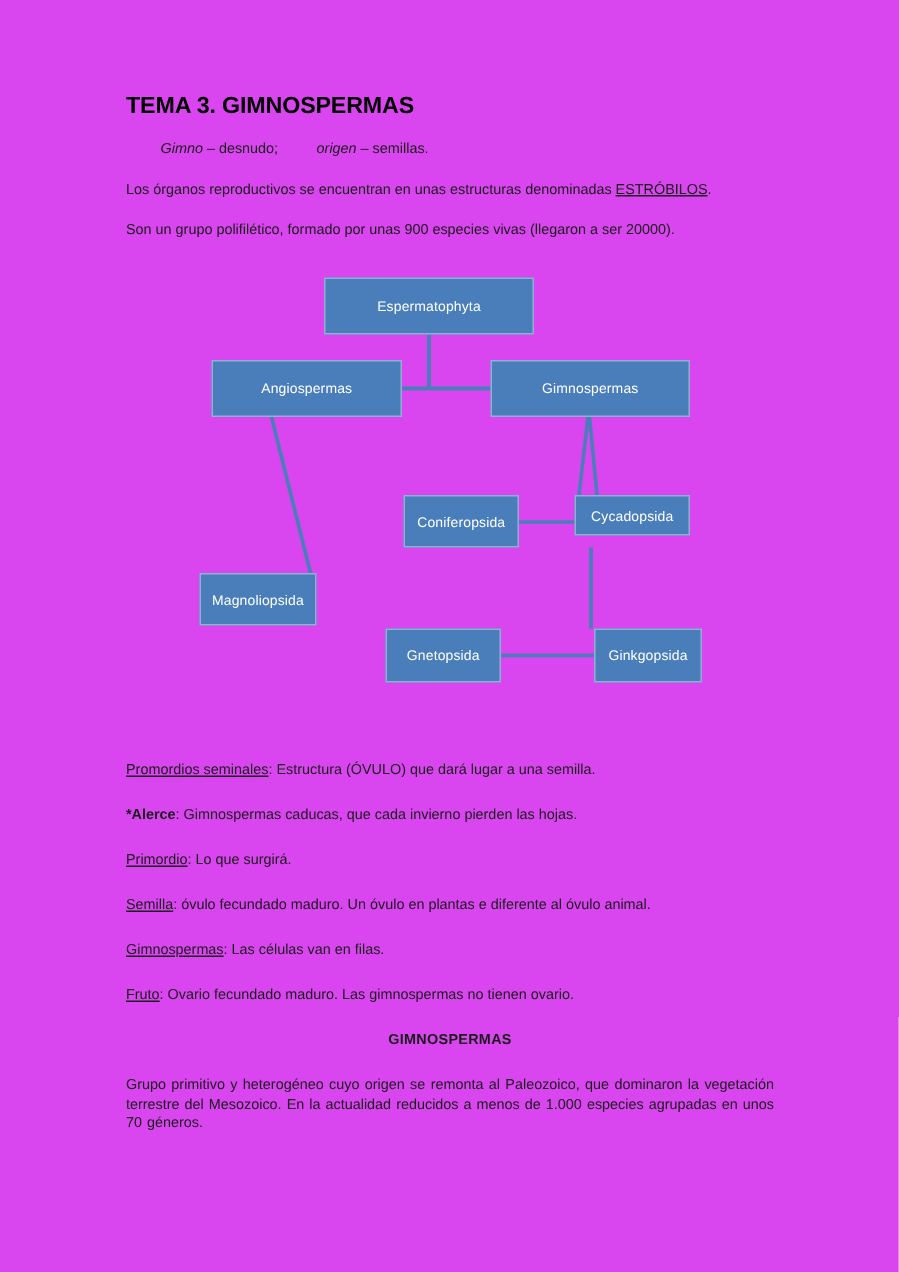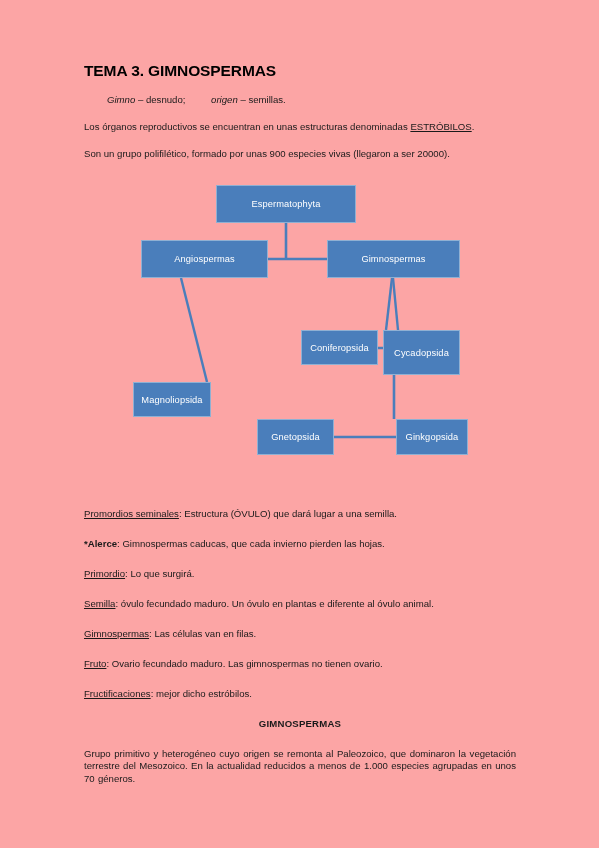--- a/index.html
+++ b/index.html
@@ -14,21 +14,21 @@
     font-family: "Liberation Sans", sans-serif;
     color: #1a1a1a;
     overflow: hidden;
   }
 
   .page {
     position: absolute;
     left: 0; top: 0;
     width: 599px;
     height: 848px;
-    background: #fca5a5;
+    background: #d946ef;
   }
 
   .content {
     position: absolute;
     left: 84px;
     top: 62px;
     width: 432px;
   }
 
   h1.doc-title {
@@ -143,24 +143,24 @@
 
     <div class="nodebox" style="left:216px; top:7px; width:140px; height:38px;">
       <span>Espermatophyta</span>
     </div>
     <div class="nodebox" style="left:117px; top:62px; width:127px; height:38px;margin-left:24px;">
       <span>Angiospermas</span>
     </div>
     <div class="nodebox" style="left:327px; top:62px; width:133px; height:38px;">
       <span>Gimnospermas</span>
     </div>
-    <div class="nodebox" style="left:269px; top:152px; width:77px; height:35px;margin-left:32px;">
+    <div class="nodebox" style="left:269px; top:152px; width:77px; height:35px;">
       <span>Coniferopsida</span>
     </div>
-    <div class="nodebox" style="left:383px; top:152px; width:77px; height:45px;">
+    <div class="nodebox" style="left:383px; top:152px; width:77px; height:27px;">
       <span>Cycadopsida</span>
     </div>
     <div class="nodebox" style="left:257px; top:241px; width:77px; height:36px;">
       <span>Gnetopsida</span>
     </div>
     <div class="nodebox" style="left:133px; top:204px; width:78px; height:35px;">
       <span>Magnoliopsida</span>
     </div>
     <div class="nodebox" style="left:396px; top:241px; width:72px; height:36px;text-align:right;">
       <span>Ginkgopsida</span>
@@ -187,23 +187,20 @@
     </p>
 
     <p>
       <span class="und">Gimnospermas</span><span>: Las células van en filas.</span>
     </p>
 
     <p>
       <span class="und">Fruto</span><span>: Ovario fecundado maduro. Las gimnospermas no tienen ovario.</span>
     </p>
 
-    <p>
-      <span class="und">Fructificaciones</span><span>: mejor dicho estróbilos.</span>
-    </p>
 
     <p class="section-heading">GIMNOSPERMAS</p>
 
     <p class="justified">Grupo  primitivo   y  heterogéneo   cuyo  origen   se  remonta   al  Paleozoico,   que dominaron la vegetación terrestre del Mesozoico. En la actualidad reducidos a   menos de 1.000 especies agrupadas en unos 70 géneros.</p>
 
   </div>
 
 </div>
 
 </body></html>

